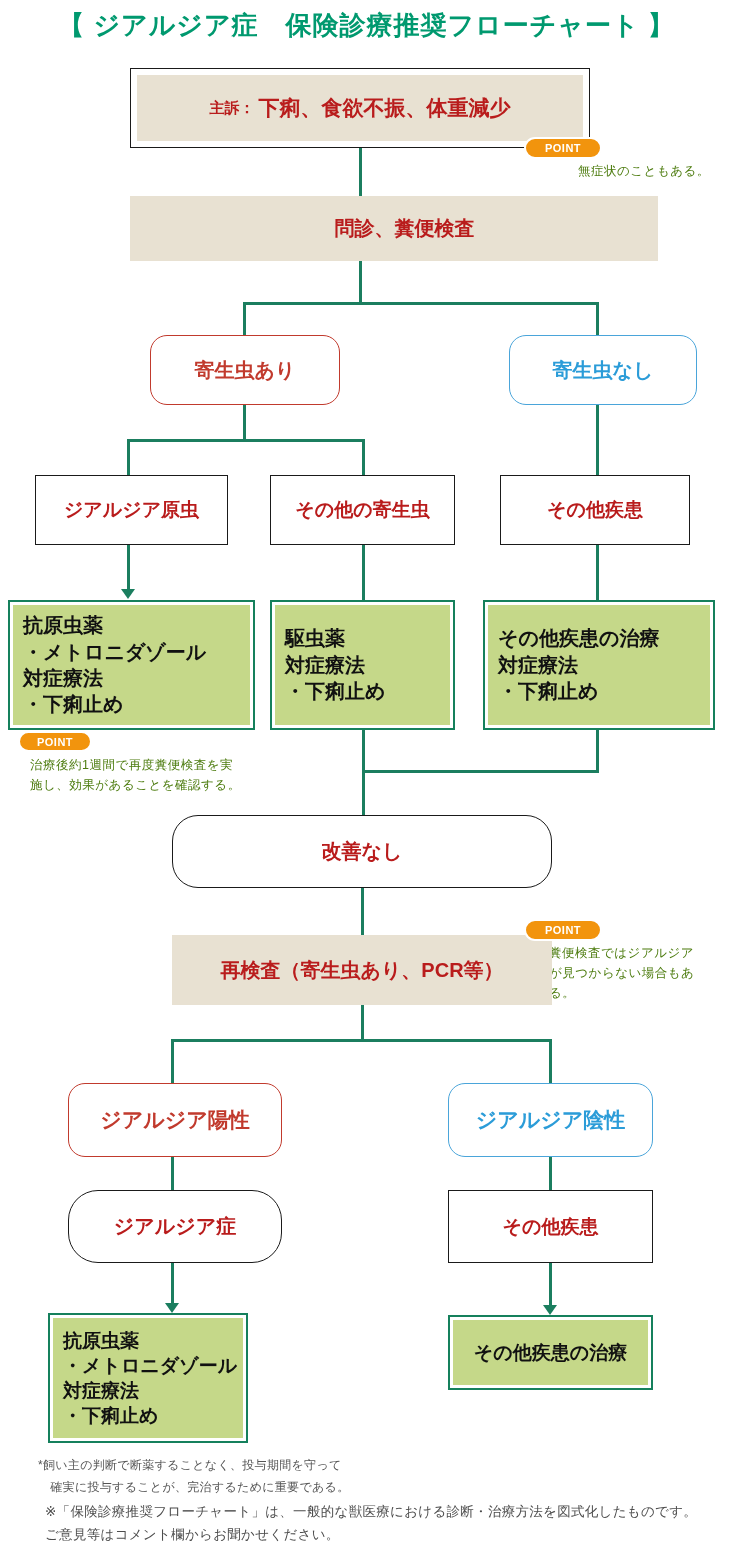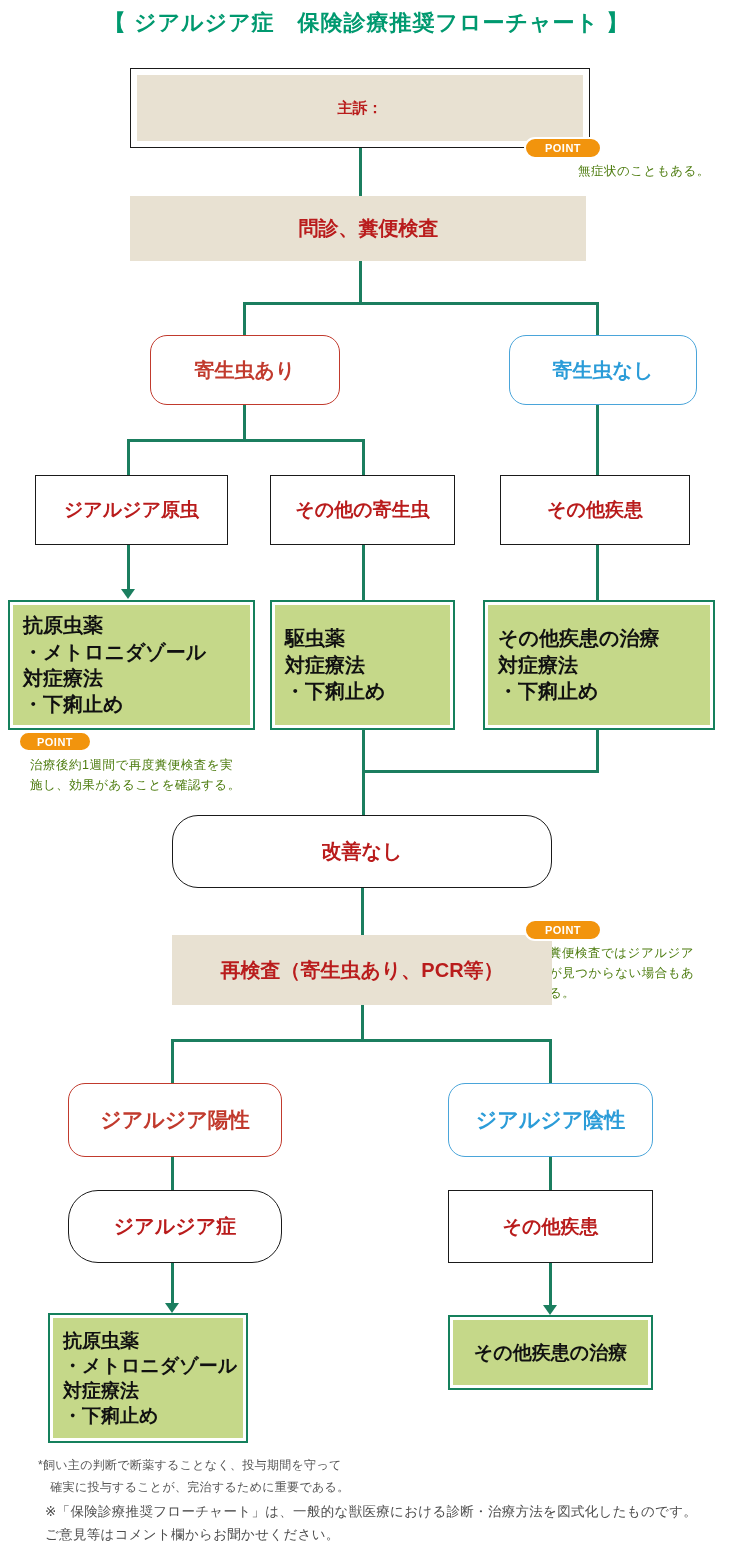--- a/index.html
+++ b/index.html
@@ -2,21 +2,21 @@
 <html><head>
 <meta charset="utf-8">
 <style>
   html,body{margin:0;padding:0;background:#ffffff;}
   .canvas{
     position:relative;width:733px;height:1544px;background:#ffffff;
     font-family:"Liberation Sans","DejaVu Sans",sans-serif;overflow:hidden;
   }
   .title{
     position:absolute;top:8px;left:0;width:733px;text-align:center;
-    font-size:22px;font-weight:bold;color:#00996f;letter-spacing:1px;
+    font-size:26px;font-weight:bold;color:#00996f;letter-spacing:1px;
   }
   .vline{position:absolute;width:2.5px;background:#1b7e5f;}
   .hline{position:absolute;height:2.5px;background:#1b7e5f;}
   .arrow-down{
     position:absolute;width:0;height:0;
     border-left:7px solid transparent;border-right:7px solid transparent;
     border-top:10px solid #1b7e5f;
   }
   .box{
     position:absolute;box-sizing:border-box;display:flex;
@@ -65,29 +65,30 @@
 </head>
 <body>
 
 <div class="canvas">
 
   <div class="title">【 ジアルジア症　保険診療推奨フローチャート 】</div>
 
   <div class="box framed" style="left:130px;top:68px;width:460px;height:80px;">
     <div class="fill">
       <span class="prefix">主訴：</span>
+      <span class="main-label">下痢、食欲不振、体重減少</span>
     </div>
   </div>
 
   <div class="vline" style="left:359px;top:148px;height:48px;"></div>
 
   <div class="point-badge" style="left:524px;top:137px;width:78px;height:22px;">POINT</div>
   <div class="annotation" style="left:578px;top:161px;width:150px;">無症状のこともある。</div>
 
-  <div class="box beige" style="left:130px;top:196px;width:456px;height:65px;padding-left:21px;">問診、糞便検査</div>
+  <div class="box beige" style="left:130px;top:196px;width:528px;height:65px;padding-left:21px;">問診、糞便検査</div>
 
   <div class="vline" style="left:359px;top:261px;height:42px;"></div>
   <div class="hline" style="left:243px;top:302px;width:356px;"></div>
   <div class="vline" style="left:243px;top:302px;height:33px;"></div>
   <div class="vline" style="left:596px;top:302px;height:33px;"></div>
 
   <div class="box rounded-red" style="left:150px;top:335px;width:190px;height:70px;">寄生虫あり</div>
   <div class="box rounded-blue" style="left:503px;top:335px;width:188px;height:70px;margin-left:6px;">寄生虫なし</div>
 
   <div class="vline" style="left:243px;top:405px;height:36px;"></div>

